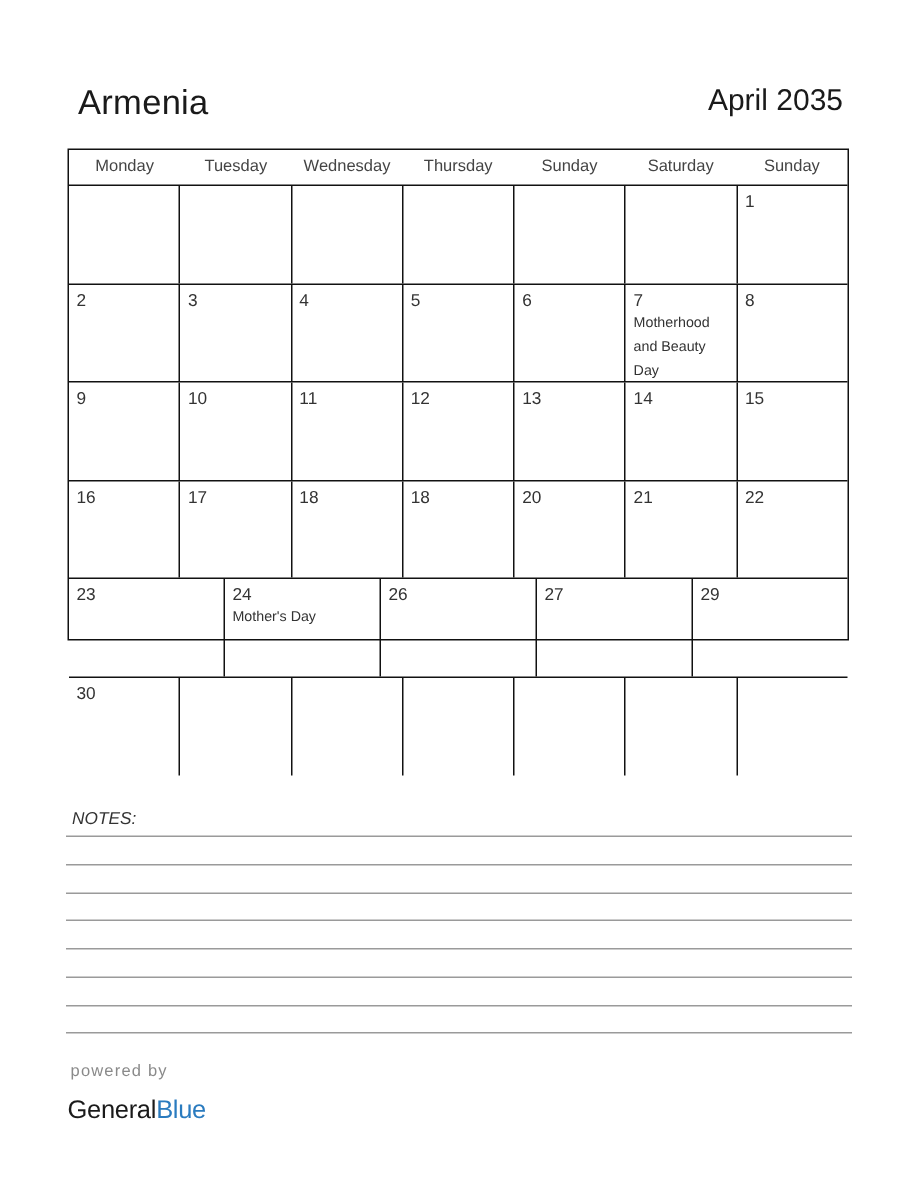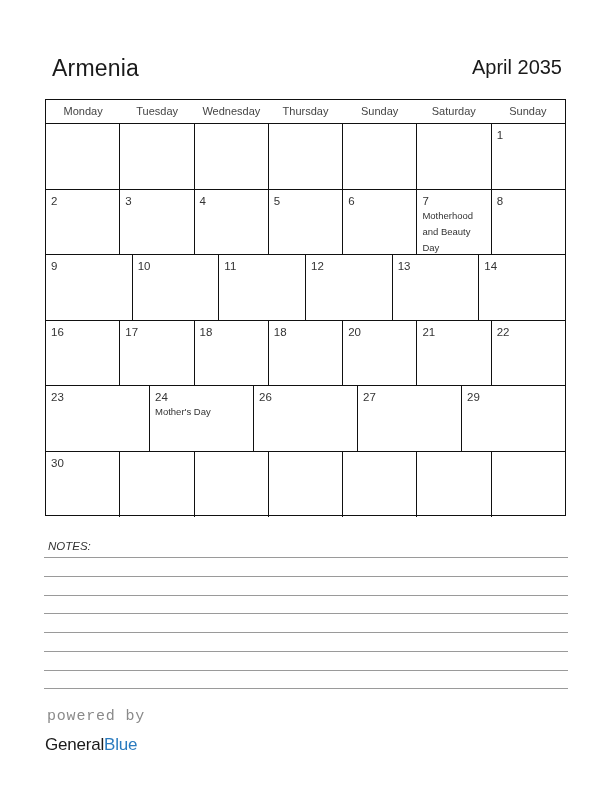--- a/index.html
+++ b/index.html
@@ -29,21 +29,21 @@
       right: 50px;
       top: 56px;
       font-size: 20px;
       color: #1a1a1a;
     }
     .calendar {
       position: absolute;
       left: 45px;
       top: 99px;
       width: 521px;
-      height: 417px;
+      height: 328px;
       border: 1.3px solid #111111;
       box-sizing: border-box;
     }
     .header-row {
       display: flex;
       height: 24px;
       border-bottom: 1.3px solid #111111;
       box-sizing: border-box;
     }
     .header-cell {
@@ -106,25 +106,24 @@
       width: 524px;
       height: 0;
       border-top: 1.3px solid #9a9a9a;
     }
     .footer {
       position: absolute;
       left: 45px;
       top: 708px;
     }
     .powered {
-      font-size: 15px;
+      font-size: 11px;
       color: #8a8a8a;
       letter-spacing: 0.8px;
       margin-left: 2px;
-      font-family: Liberation Mono, monospace;
     }
     .brand {
       font-size: 17px;
       margin-top: 10px;
       letter-spacing: -0.2px;
     }
     .brand-general { color: #1a1a1a; }
     .brand-blue { color: #2a7bbf; }
   </style>
 </head>
@@ -202,20 +201,23 @@
           <span class="day-num">11</span>
         </div>
         <div class="day-cell">
           <span class="day-num">12</span>
         </div>
         <div class="day-cell">
           <span class="day-num">13</span>
         </div>
         <div class="day-cell">
           <span class="day-num">14</span>
+        </div>
+        <div class="day-cell">
+          <span class="day-num">15</span>
         </div>
       </div>
       <div class="week-row">
         <div class="day-cell">
           <span class="day-num">16</span>
         </div>
         <div class="day-cell">
           <span class="day-num">17</span>
         </div>
         <div class="day-cell">

